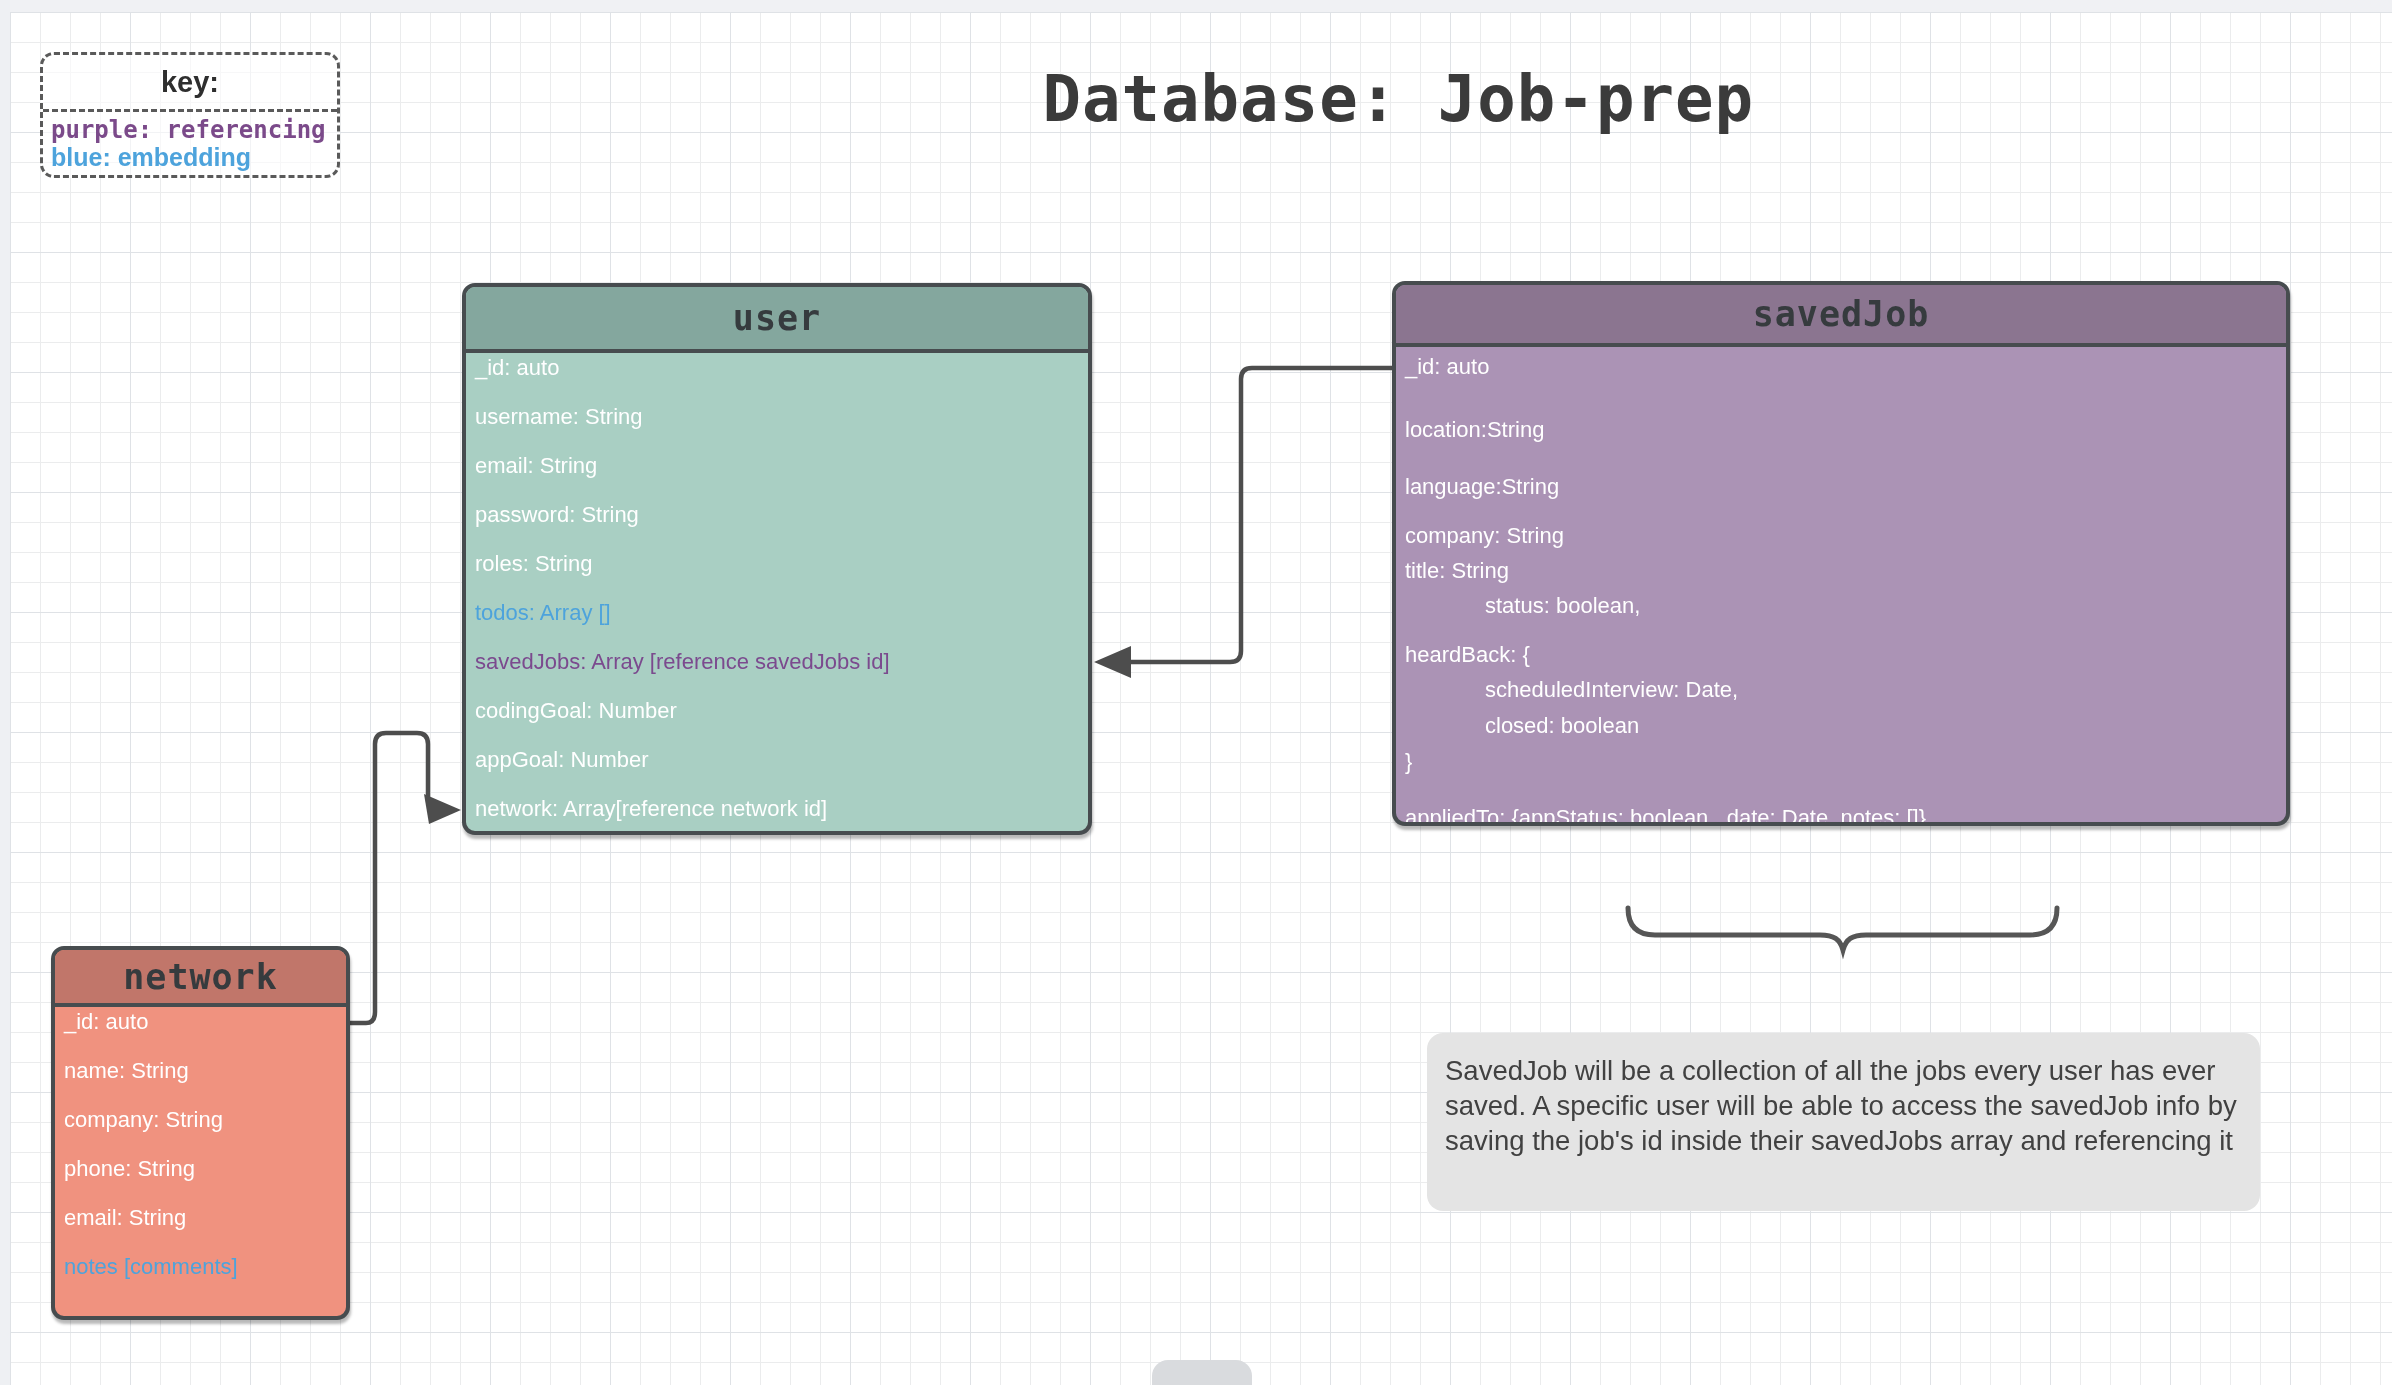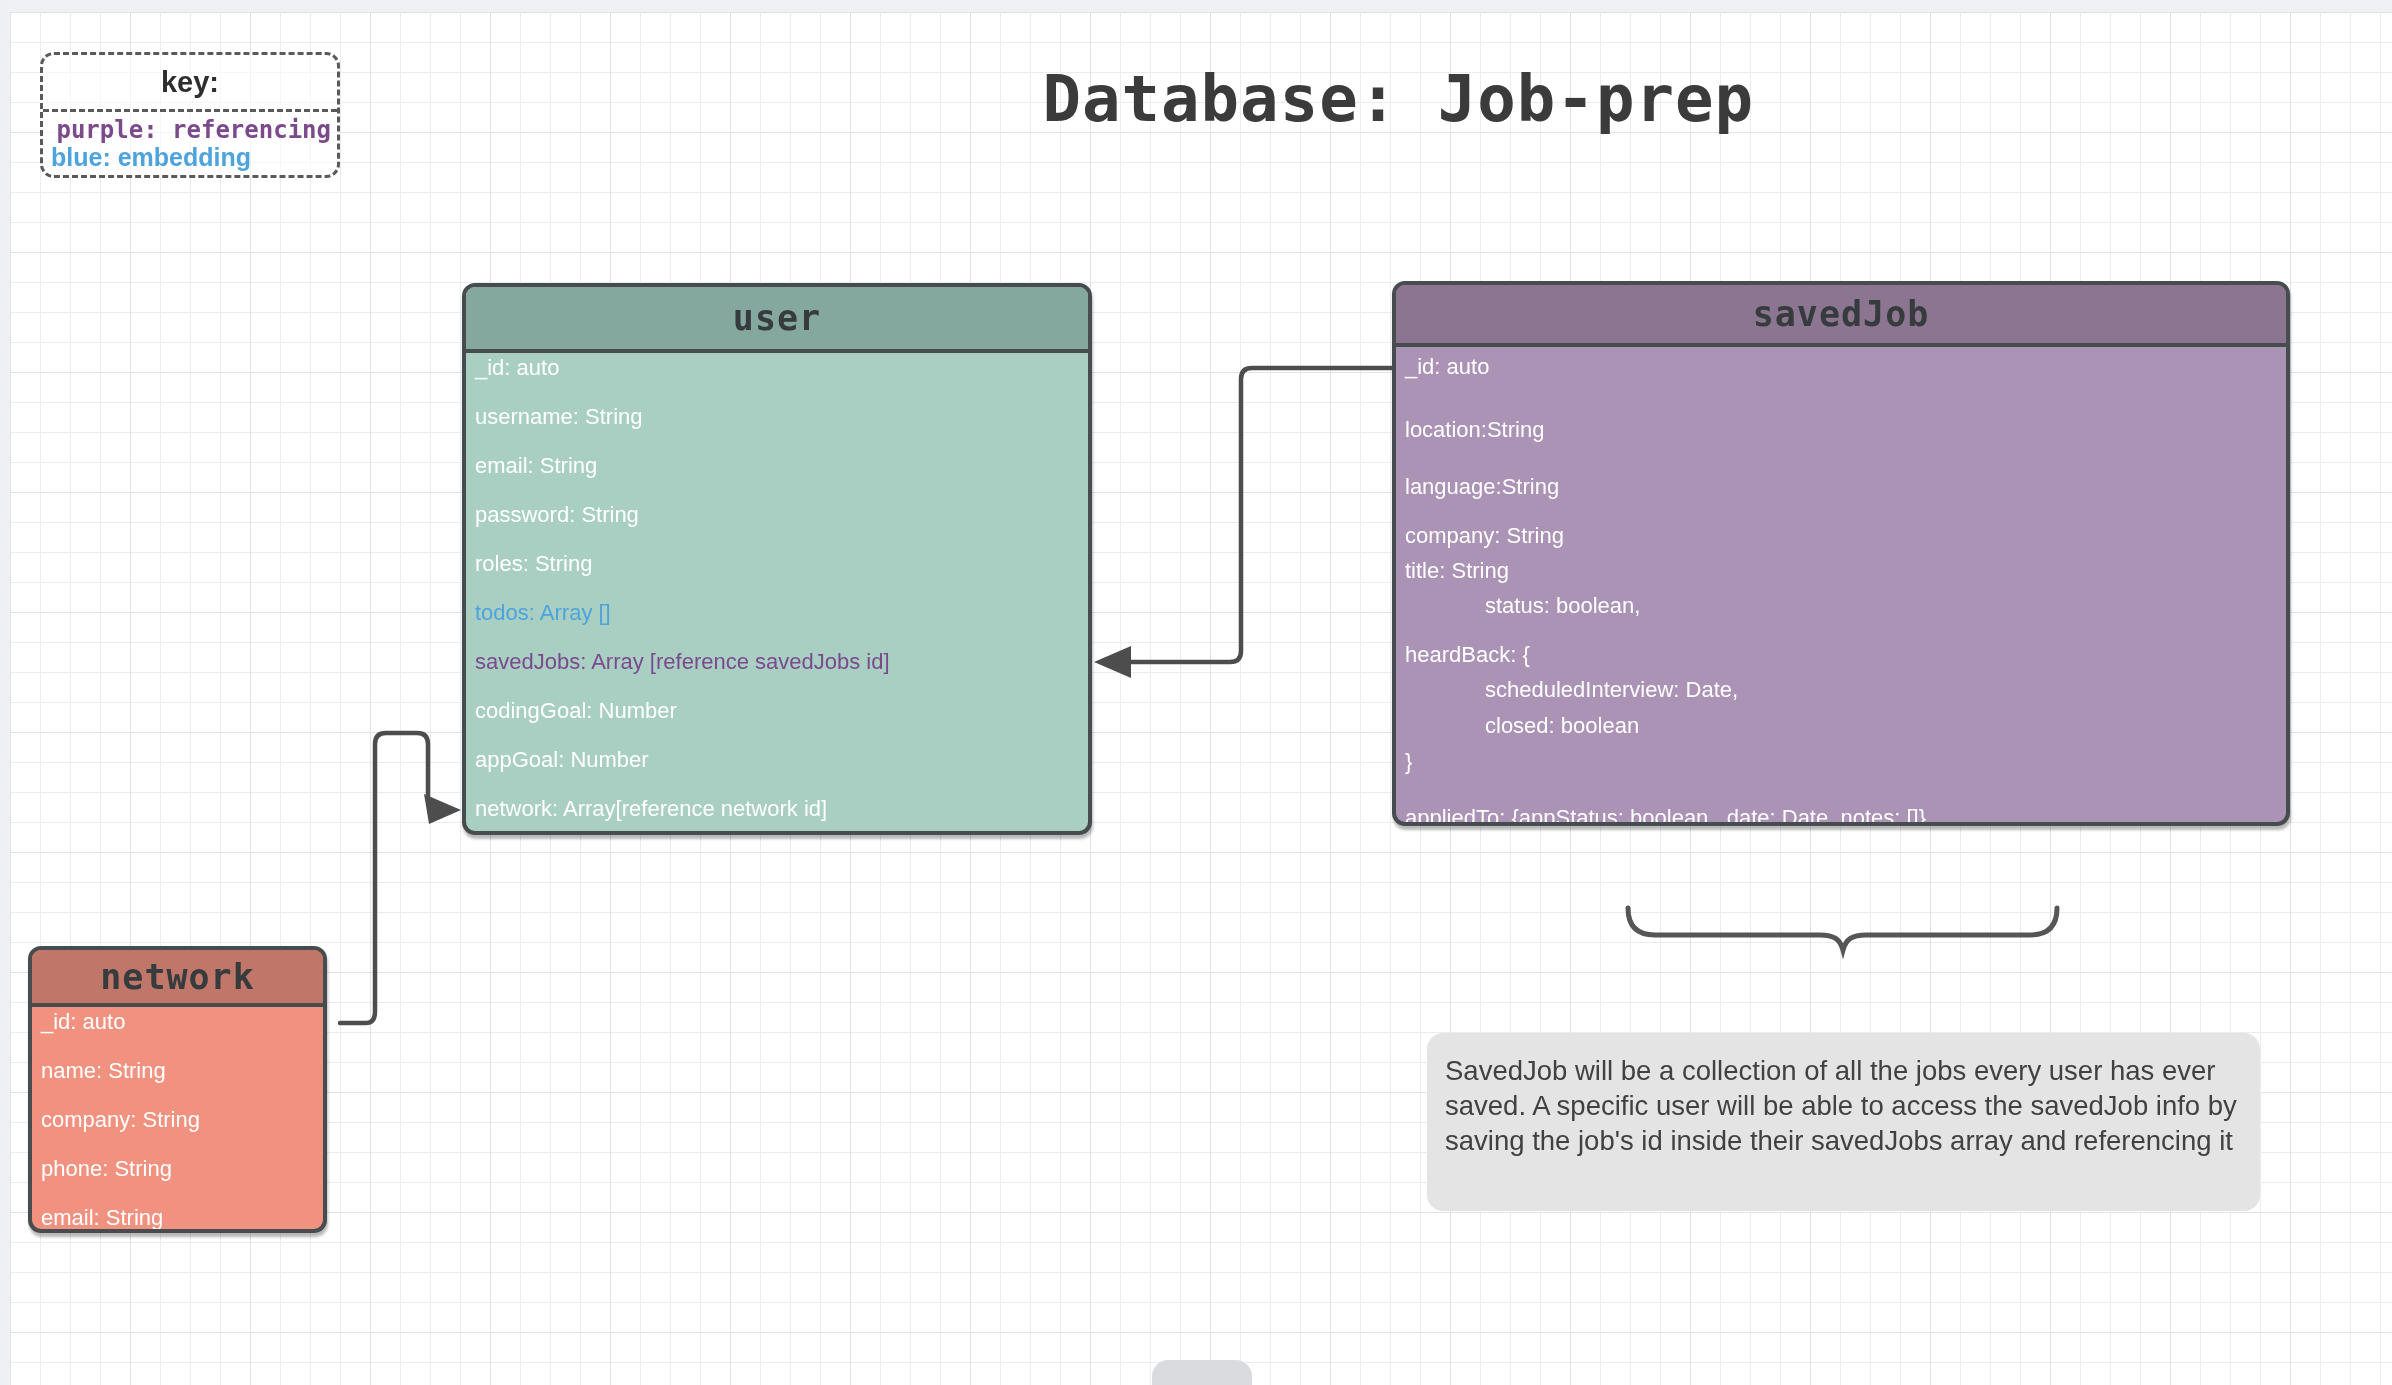--- a/index.html
+++ b/index.html
@@ -23,21 +23,21 @@
   .key-box {
     position:absolute; left:40px; top:52px; width:300px; height:126px;
     border:3px dashed #5a5a5a; border-radius:14px; background:rgba(255,255,255,0.6);
   }
   .key-title {
     height:57px; display:flex; align-items:center; justify-content:center;
     border-bottom:3px dashed #5a5a5a; font-weight:bold; font-size:29px; color:#2e2e2e;
   }
   .key-entries { padding:5px 6px 0 8px; }
   .key-entry { font-weight:bold; font-size:25px; line-height:27px; white-space:nowrap; }
-  .key-entry.mono { font-family:"DejaVu Sans Mono", monospace; font-size:24px;text-align:right; }
+  .key-entry.mono { font-family:"DejaVu Sans Mono", monospace; font-size:24px; }
 
   
   .diagram-title {
     position:absolute; left:994px; top:62px; width:760px; text-align:right;
     font-family:"DejaVu Sans Mono", monospace; font-weight:bold; font-size:64px;
     color:#3b3b3b; letter-spacing:1px; white-space:nowrap;
   }
 
   
   .entity {
@@ -54,21 +54,21 @@
   .row { display:flex; align-items:flex-start; height:49px; font-size:22px; color:#ffffff; white-space:nowrap; }
   .row.indent { padding-left:80px; }
 
   .entity-user   { left:462px;  top:283px; width:630px; height:552px; background:#a9cfc3; }
   .entity-user .entity-header { height:66px; background:#84a79e; }
 
   .entity-savedjob { left:1392px; top:281px; width:898px; height:545px; background:#ab93b5; }
   .entity-savedjob .entity-header { height:62px; background:#8b7590; }
   .entity-savedjob .row { height:35px; }
 
-  .entity-network { left:28px; top:946px; width:299px; height:287px; background:#f0927f; }
+  .entity-network { left:51px; top:946px; width:299px; height:374px; background:#f0927f; }
   .entity-network .entity-header { height:57px; background:#c1766a; }
 
   
   .note-box {
     position:absolute; left:1427px; top:1033px; width:833px; height:178px;
     background:#e4e4e4; border-radius:16px; padding:20px 14px 0 18px;
     font-size:27.5px; line-height:35px; color:#414141;
   }
 
   

